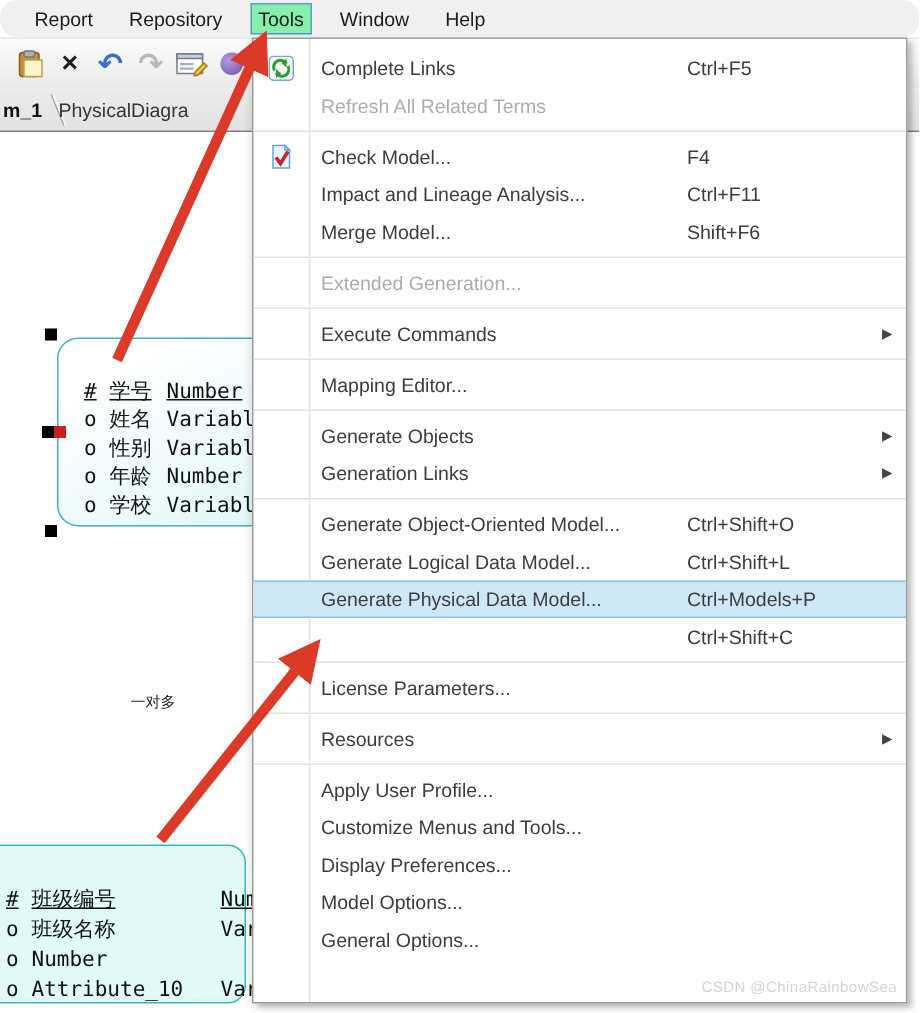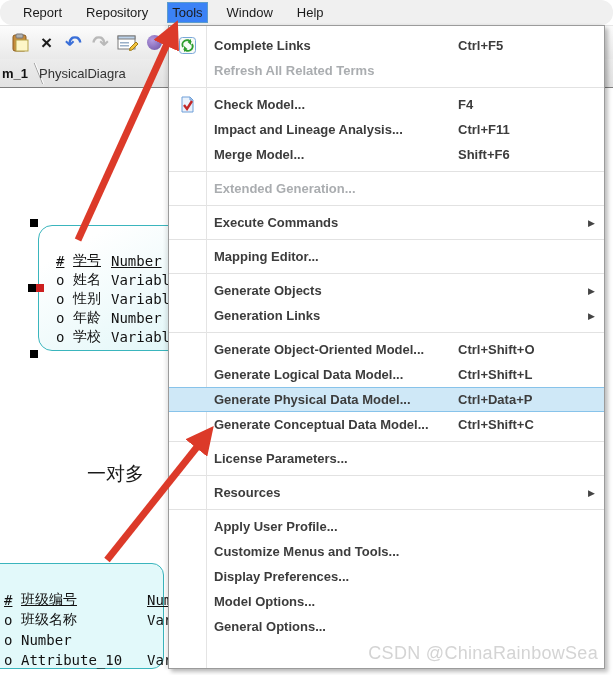--- a/index.html
+++ b/index.html
@@ -3,21 +3,21 @@
 <meta charset="utf-8">
 <style>
   html,body{margin:0;padding:0;background:#fff;}
   #app{position:relative;width:613px;height:675px;overflow:hidden;background:#fff;
        font-family:"Liberation Sans","DejaVu Sans",sans-serif;}
 
   
   .menubar{position:absolute;left:0;top:0;width:613px;height:25px;background:#f0f0f0;
            display:flex;align-items:center;padding-left:18px;box-sizing:border-box;font-size:13px;color:#1b1b1b;border-radius:12px;}
   .mb-item{margin-right:14px;padding:3px 5px;white-space:nowrap;}
-  .mb-item.active{background:#3b82f6;border:1px solid #5c9ccc;padding:2px 4px;}
+  .mb-item.active{background:#86efac;border:1px solid #5c9ccc;padding:2px 4px;}
 
   
   .toolbar{position:absolute;left:0;top:25px;width:613px;height:34px;
            background:linear-gradient(#fcfcfc,#e9e9e9);border-top:1px solid #e6e6e6;box-sizing:border-box;
            display:flex;align-items:center;padding-left:6px;}
   .tb-btn{width:27px;height:26px;display:flex;align-items:center;justify-content:center;flex:0 0 auto;}
   .glyph-x{font-size:19px;font-weight:bold;color:#1c1c1c;line-height:1;}
   .glyph-undo{font-size:20px;font-weight:bold;color:#3a6fd8;line-height:1;}
   .glyph-redo{font-size:20px;font-weight:bold;color:#b9b9b9;line-height:1;}
   .purple-orb{width:15px;height:15px;border-radius:50%;background:radial-gradient(circle at 35% 35%,#b49ae0,#6a4fa0);}
@@ -39,37 +39,37 @@
   .entity-class{left:-12px;top:475px;width:176px;height:106px;border-radius:12px;
           background:#e2f9fa;padding-top:26px;}
   .attr-row{display:flex;height:19px;align-items:center;padding-left:17px;white-space:nowrap;}
   .entity-class .attr-row{height:20px;padding-left:15px;}
   .attr-marker{width:17px;flex:0 0 auto;}
   .attr-name{width:38px;flex:0 0 auto;}
   .entity-class .attr-name{width:126px;}
   .pk .attr-marker,.pk .attr-name,.pk .attr-type{text-decoration:underline;}
   .handle{position:absolute;width:8px;height:8px;background:#000;}
   .handle.red{background:#cc1f1f;}
-  .rel-label{position:absolute;left:87px;top:373px;font-size:19px;color:#1a1a1a;white-space:nowrap;}
+  .rel-label{position:absolute;left:87px;top:373px;font-size:10px;color:#1a1a1a;white-space:nowrap;}
 
   
   .menu{position:absolute;left:168px;top:25px;width:437px;height:644px;background:#fff;
         border:1px solid #9b9b9b;box-sizing:border-box;z-index:20;
         box-shadow:3px 3px 4px rgba(0,0,0,.25), -3px 0 3px rgba(0,0,0,.07);
         padding-top:7px;font-size:13px;color:#3c3c3c;}
   .menu:before{content:"";position:absolute;left:37px;top:0;bottom:0;width:1px;background:#e4e4e4;}
-  .mi{position:relative;height:25px;display:flex;align-items:center;padding-left:45px;box-sizing:border-box;white-space:nowrap;font-weight:bold;}
+  .mi{position:relative;height:25px;display:flex;align-items:center;padding-left:45px;box-sizing:border-box;white-space:nowrap;}
   .mi .lbl{flex:0 0 auto;}
   .mi .sc{position:absolute;left:289px;}
   .mi .sub{position:absolute;right:9px;font-size:9px;color:#444;}
   .mi.disabled{color:#aaadb0;}
   .mi.hl{background:#cfe8f7;border-top:1px solid #88c3ea;border-bottom:1px solid #88c3ea;align-items:center;}
   .mi .gicon{position:absolute;left:10px;top:4px;width:17px;height:17px;}
   .msep{border-top:1px solid #e2e2e2;margin:4px 0;}
-  .watermark{position:absolute;right:6px;bottom:4px;font-size:18px;color:#d4d4d4;letter-spacing:.3px;}
+  .watermark{position:absolute;right:6px;bottom:4px;font-size:10px;color:#d4d4d4;letter-spacing:.3px;}
 
   
   .arrows{position:absolute;left:0;top:0;width:613px;height:675px;z-index:60;pointer-events:none;}
 </style>
 </head>
 <body>
 
 <div id="app">
 
   <div class="menubar">
@@ -236,24 +236,23 @@
       <div class="mi">
         <span class="lbl">Generate Object-Oriented Model...</span>
         <span class="sc">Ctrl+Shift+O</span>
       </div>
       <div class="mi">
         <span class="lbl">Generate Logical Data Model...</span>
         <span class="sc">Ctrl+Shift+L</span>
       </div>
       <div class="mi hl">
         <span class="lbl">Generate Physical Data Model...</span>
-        <span class="sc">Ctrl+Data+P</span>
-      </div>
-      <div class="mi">
-        <span class="lbl">Generate Conceptual Data Model...</span>
+        <span class="sc">Ctrl+Models+P</span>
+      </div>
+      <div class="mi">
         <span class="sc">Ctrl+Shift+C</span>
       </div>
       <div class="msep"></div>
       <div class="mi">
         <span class="lbl">License Parameters...</span>
       </div>
       <div class="msep"></div>
       <div class="mi">
         <span class="lbl">Resources</span>
         <span class="sub">▶</span>

